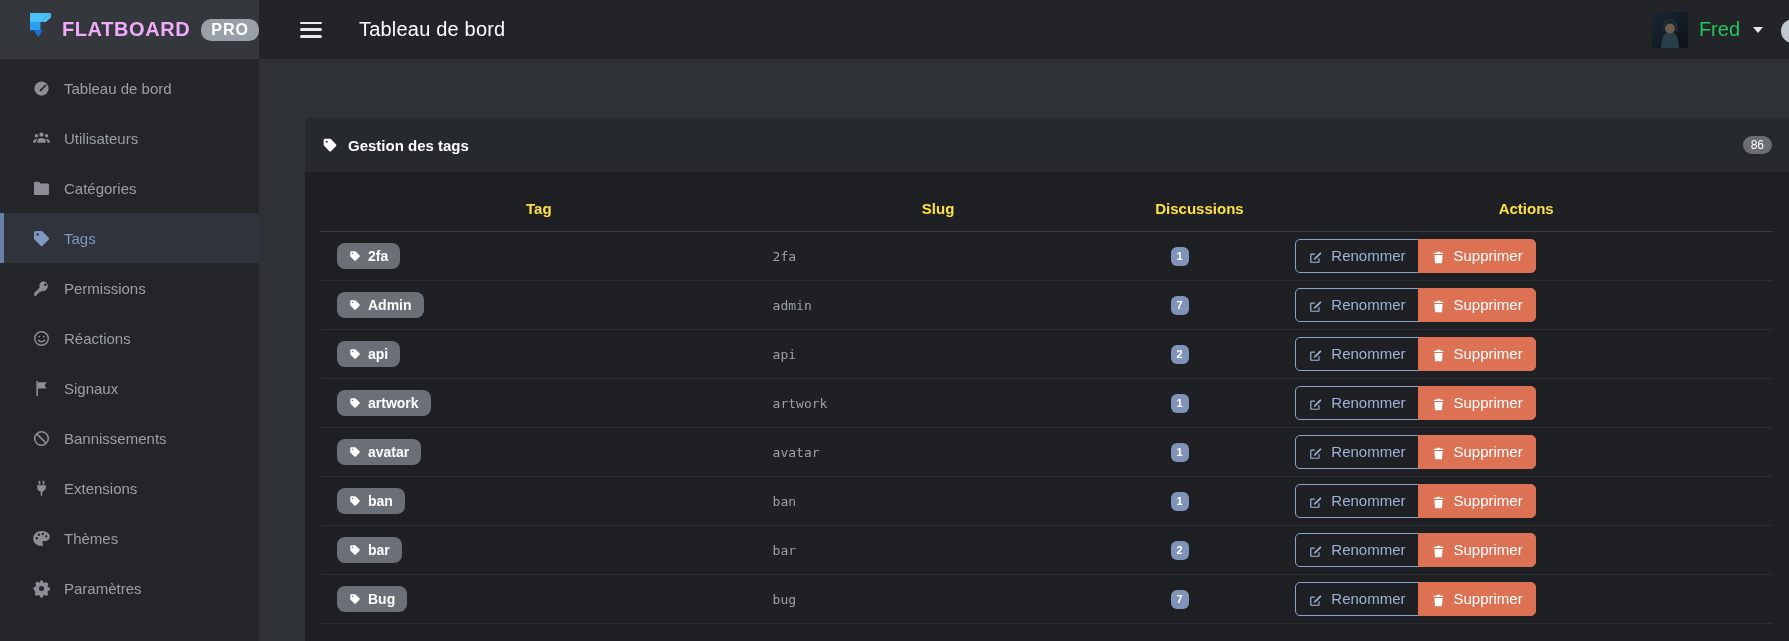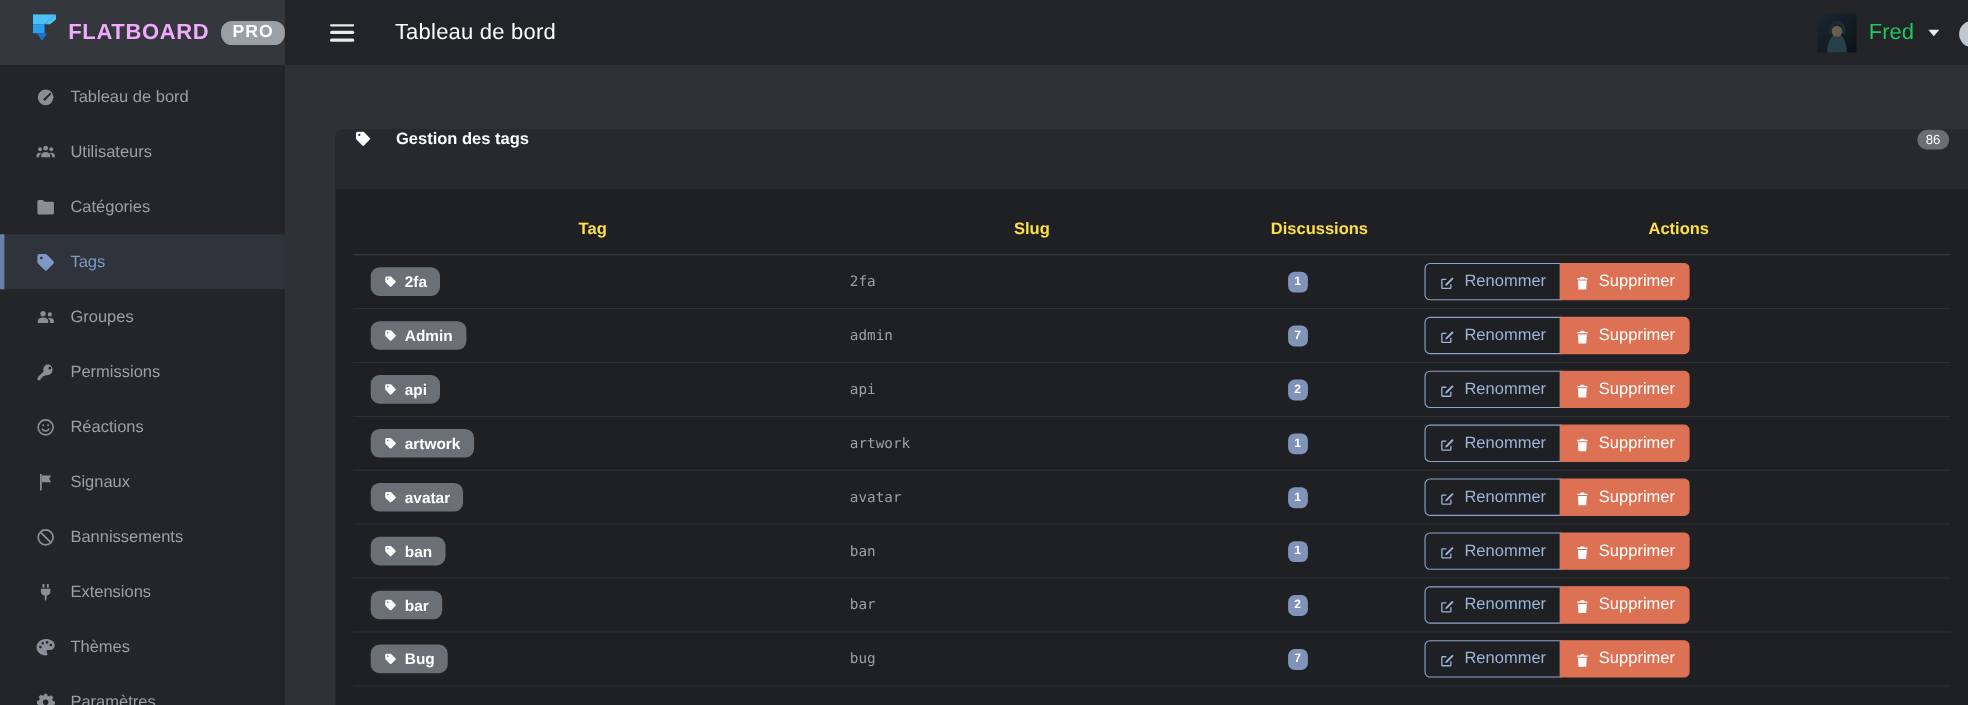--- a/index.html
+++ b/index.html
@@ -32,21 +32,21 @@
   
   .sidebar{position:absolute;top:59px;left:0;bottom:0;width:259px;background:var(--sidebar-bg);overflow:hidden;padding-top:4px}
   .nav-item{height:50px;display:flex;align-items:center;padding-left:28px;gap:13px;color:#9aa0a6;font-size:15px;cursor:pointer;border-left:4px solid transparent}
   .nav-item .nav-icon{width:19px;height:19px;color:#8b8e95;flex:0 0 19px;display:flex;align-items:center}
   .nav-icon svg{width:19px;height:19px;display:block}
   .nav-item.active{background:#2e333c;border-left-color:#687fa8;color:var(--accent-blue)}
   .nav-item.active .nav-icon{color:var(--accent-blue)}
   
   .content{position:absolute;top:59px;left:259px;right:0;bottom:0;background:var(--page-bg);padding:59px 0 0 46px}
   .panel{background:var(--table-bg);border-radius:6px 0 0 0;min-height:523px}
-  .panel-header{height:54px;background:var(--panel-head-bg);border-radius:6px 0 0 0;display:flex;align-items:flex-start;padding:0 17px;gap:22px}
+  .panel-header{height:54px;background:var(--panel-head-bg);border-radius:6px 0 0 0;display:flex;align-items:center;padding:0 17px;gap:10px}
   .panel-title-icon{width:16px;height:16px;color:#fff;display:flex}
   .panel-title-icon svg{width:16px;height:16px}
   .panel-title{font-size:15px;font-weight:700;color:#fff}
   .count-badge{margin-left:auto;background:#6b6e74;color:#fff;font-size:12px;font-weight:400;padding:3px 8px;border-radius:9px;line-height:1}
   
   .table-wrap{padding:0 16px}
   table{width:100%;border-collapse:collapse}
   col.c-tag{width:30%} col.c-slug{width:25%} col.c-disc{width:11%} col.c-act{width:34%}
   th{text-align:center;font-size:15px;font-weight:700;color:#fde047;padding:28px 16px 14px;border-bottom:1px solid rgba(255,255,255,.13)}
   td{padding:0 16px;height:49px;border-bottom:1px solid rgba(255,255,255,.07)}
@@ -145,31 +145,20 @@
 
     <div class="nav-item active">
       <span class="nav-icon">
         <svg viewBox="0 0 24 24" fill="currentColor">
           <path fill-rule="evenodd" d="M11.8 2.5H4.6a2.1 2.1 0 0 0-2.1 2.1v7.2c0 .56.22 1.1.62 1.5l7.6 7.6a2.1 2.1 0 0 0 3 0l7.2-7.2a2.1 2.1 0 0 0 0-3l-7.6-7.6a2.1 2.1 0 0 0-1.5-.6zM7 8.5A1.5 1.5 0 1 1 8.5 7 1.5 1.5 0 0 1 7 8.5z"></path>
         </svg>
       </span>
       <span class="nav-label">Tags</span>
     </div>
 
-    <div class="nav-item">
-      <span class="nav-icon">
-        <svg viewBox="0 0 24 24" fill="currentColor">
-          <circle cx="9" cy="7.8" r="3"></circle>
-          <path d="M9 12.3c-3.3 0-6 1.7-6 3.8v2.4h12v-2.4c0-2.1-2.7-3.8-6-3.8z"></path>
-          <circle cx="16.8" cy="8.6" r="2.4"></circle>
-          <path d="M16.8 12.7c-.8 0-1.5.1-2.2.4 1.5 1 2.4 2.3 2.4 3.8v1.6h4.5V16c0-1.8-2.1-3.3-4.7-3.3z"></path>
-        </svg>
-      </span>
-      <span class="nav-label">Groupes</span>
-    </div>
 
     <div class="nav-item">
       <span class="nav-icon">
         <svg viewBox="0 0 24 24" fill="currentColor">
           <path fill-rule="evenodd" d="M15.2 2.8a6 6 0 0 0-5.6 8.2l-6.8 6.8V21h3.2v-2.2h2.2v-2.2h2.2l1.4-1.4a6 6 0 1 0 3.4-12.4zm1.6 6a1.6 1.6 0 1 1 1.6-1.6 1.6 1.6 0 0 1-1.6 1.6z"></path>
         </svg>
       </span>
       <span class="nav-label">Permissions</span>
     </div>
 

